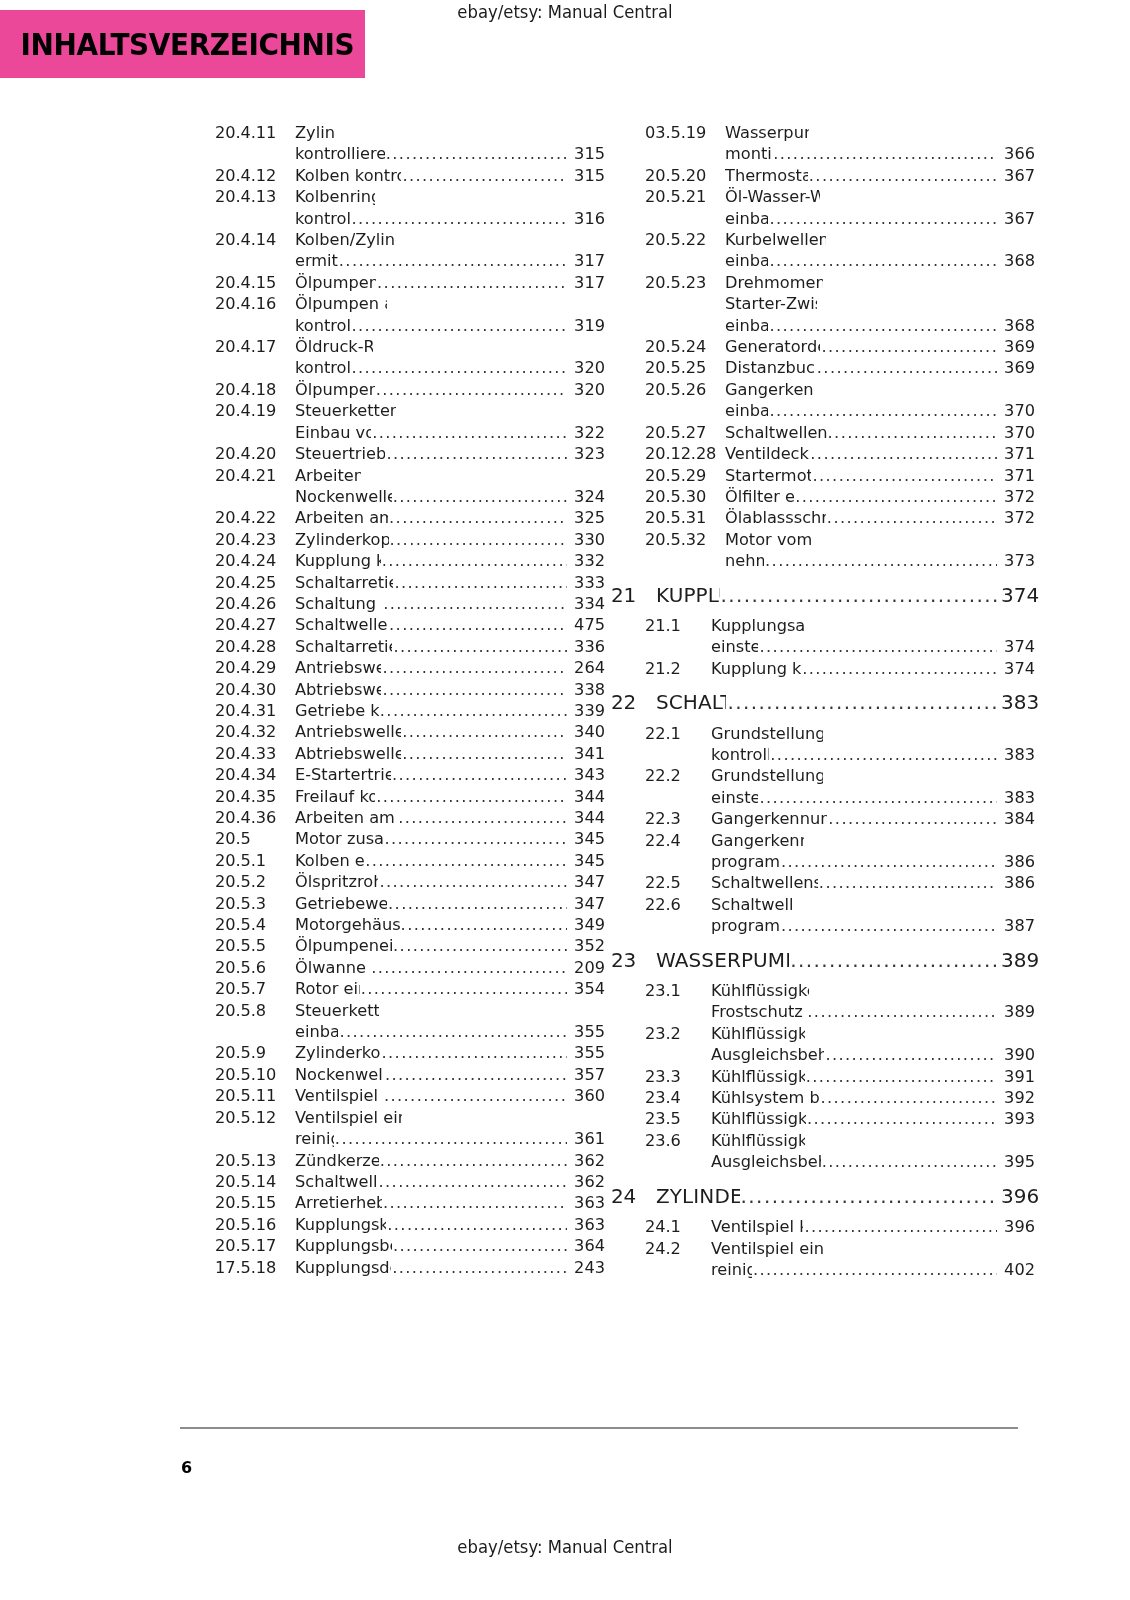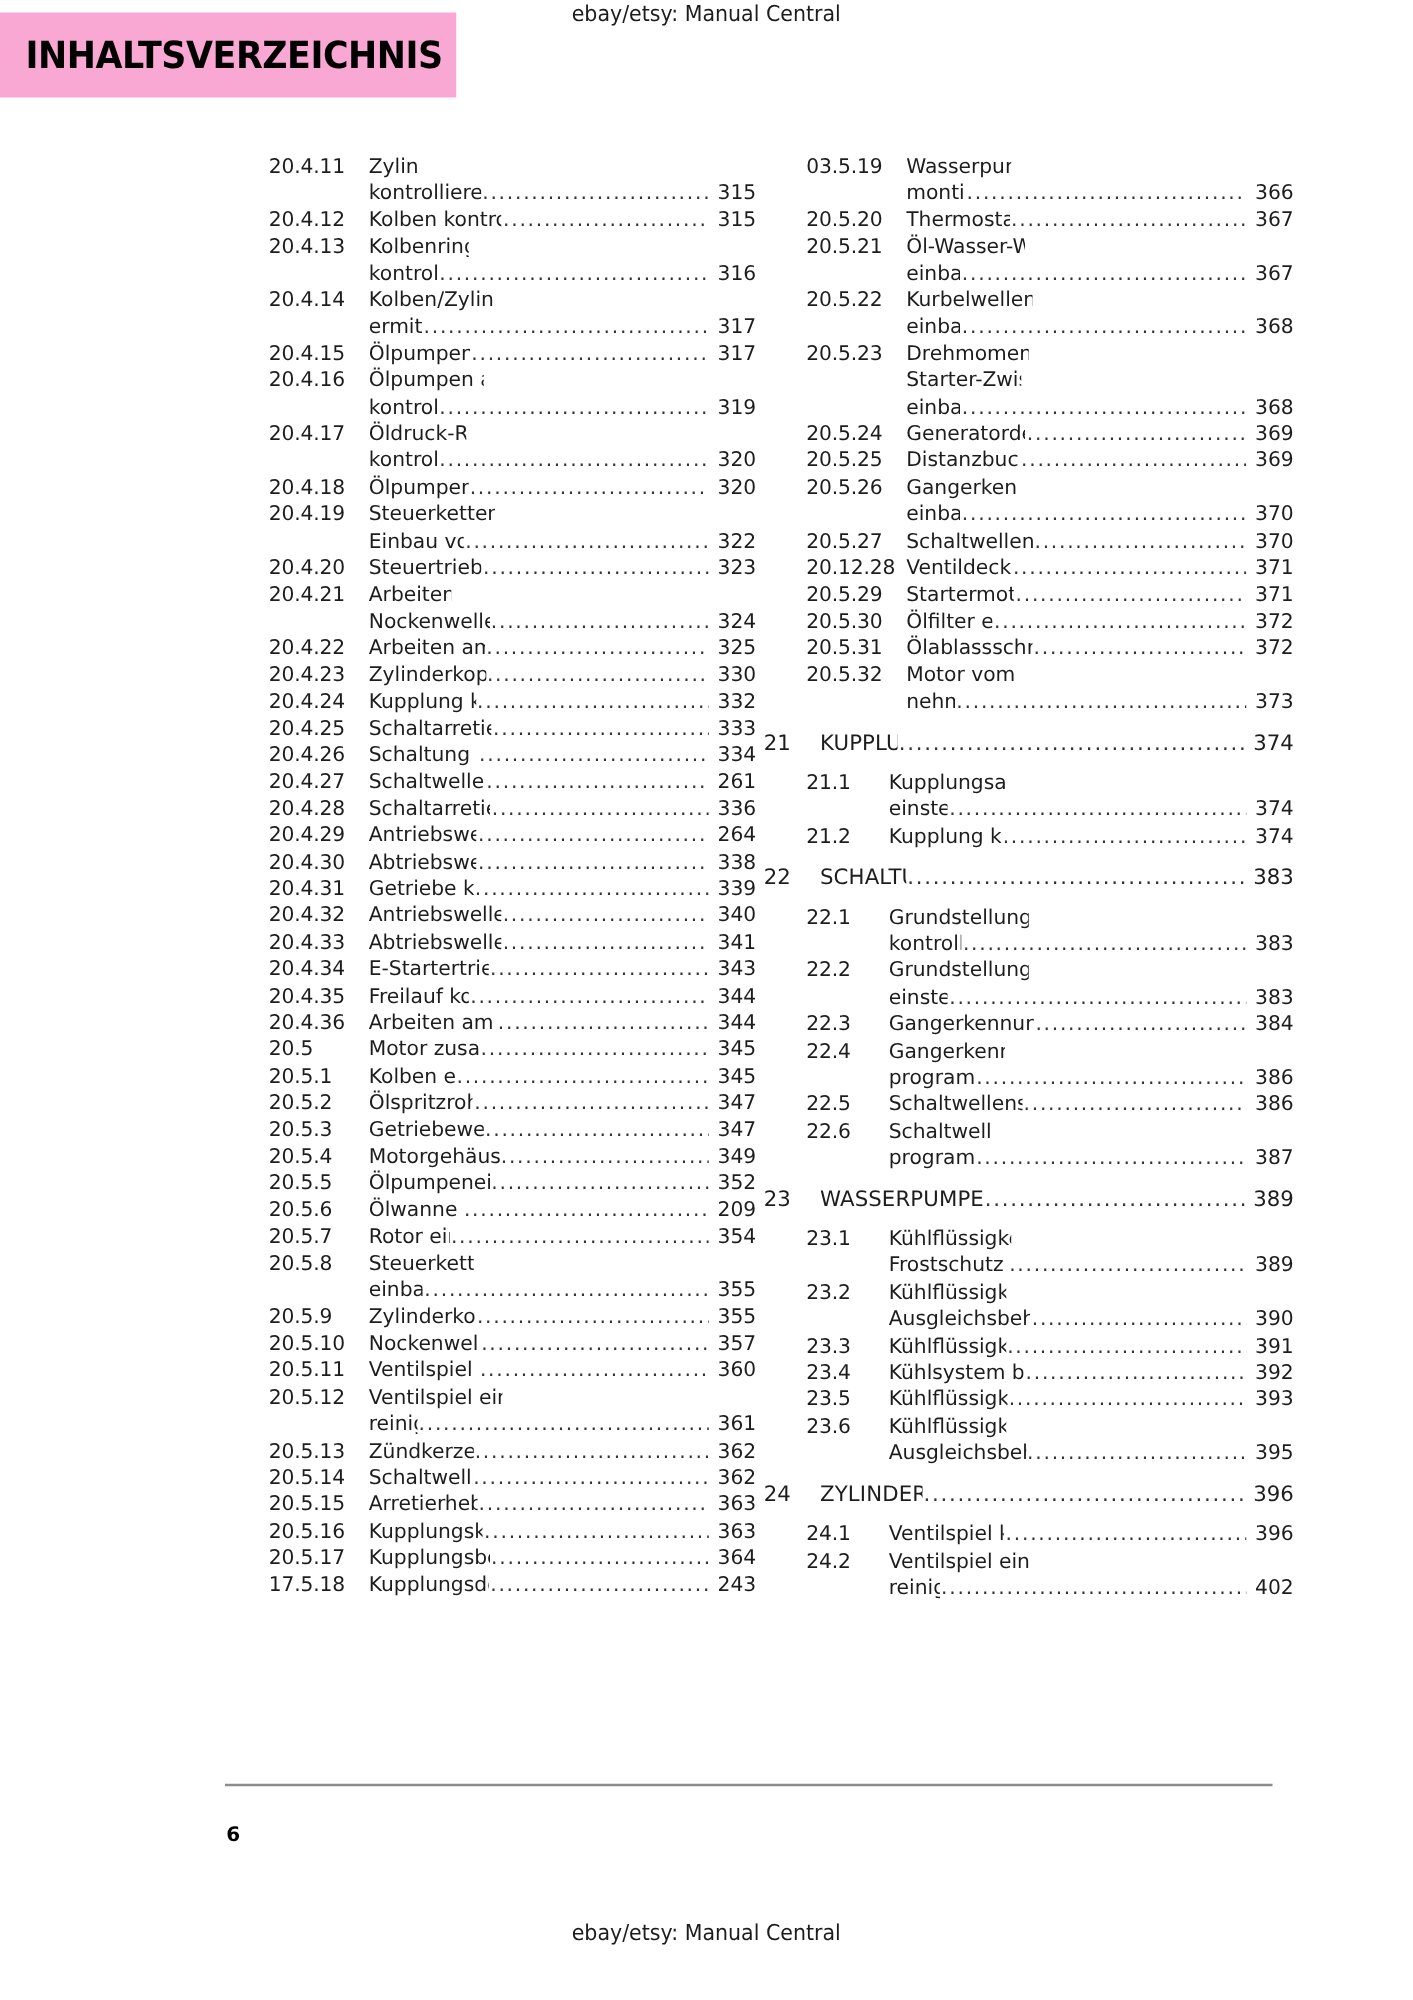--- a/index.html
+++ b/index.html
@@ -16,21 +16,21 @@
     overflow: hidden;
   }
 
   
   #header-band {
     position: absolute;
     left: 0;
     top: 10px;
     width: 365px;
     height: 68px;
-    background: #f9a8d4;
+    background: #ec4899;
     display: flex;
     align-items: center;
   }
   #header-band .title {
     font-family: "DejaVu Sans", "Liberation Sans", sans-serif;
     font-weight: 700;
     font-size: 30px;
     letter-spacing: -0.4px;
     color: #000000;
     padding-left: 22px;
@@ -109,21 +109,21 @@
 
   
   .entry.cont .num { visibility: hidden; }
 
   
   .entry.nodots .dots,
   .entry.nodots .page { visibility: hidden; }
 
   
   .entry.chapter {
-    font-size: 17px;
+    font-size: 20px;
     margin-top: 13px;
     margin-bottom: 9px;
   }
   .entry.chapter .num {
     width: 45px;
     margin-left: -34px;
   }
   .entry.chapter .label {
     letter-spacing: 0.1px;
   }
@@ -351,21 +351,21 @@
           <span class="label">Schaltung kontrollieren</span>
           <span class="dots">............................................................</span>
           <span class="page">334</span>
         </span>
       </div>
       <div class="entry sub">
         <span class="num">20.4.27</span>
         <span class="body">
           <span class="label">Schaltwelle vormontieren</span>
           <span class="dots">............................................................</span>
-          <span class="page">261</span>
+          <span class="page">475</span>
         </span>
       </div>
       <div class="entry sub">
         <span class="num">20.4.28</span>
         <span class="body">
           <span class="label">Schaltarretierung einbauen</span>
           <span class="dots">............................................................</span>
           <span class="page">336</span>
         </span>
       </div>

